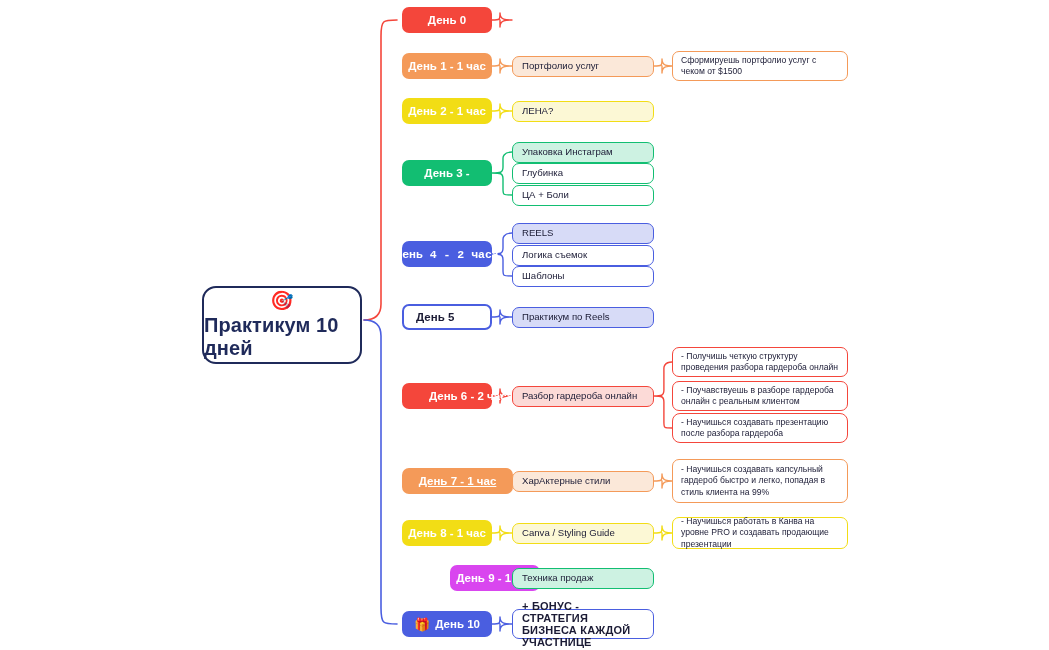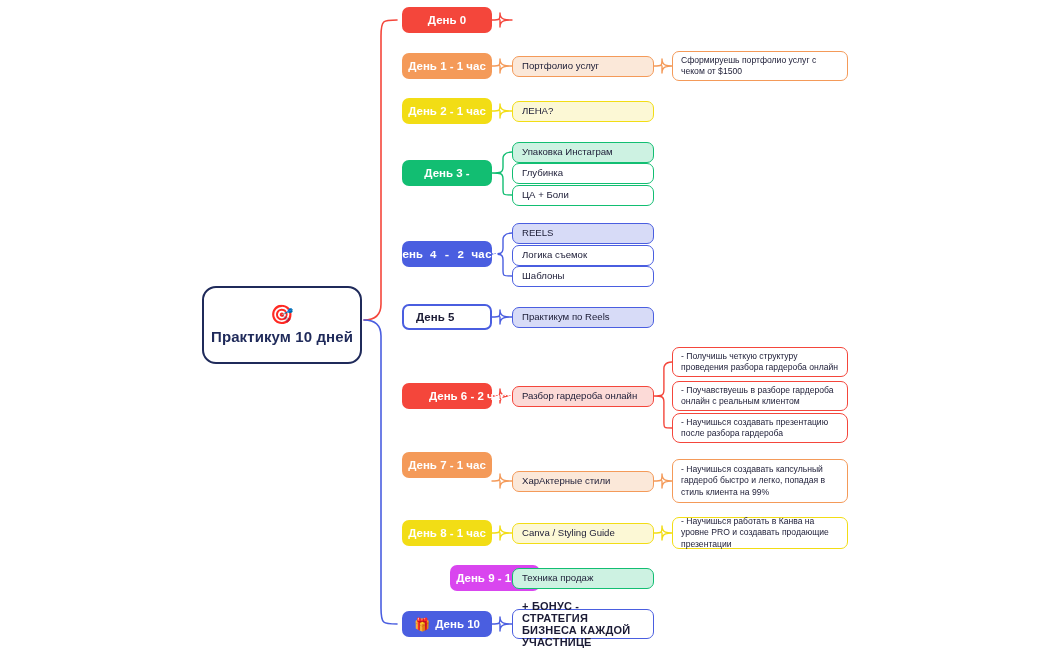--- a/index.html
+++ b/index.html
@@ -10,21 +10,21 @@
   svg.links{position:absolute;left:0;top:0;width:1049px;height:650px;pointer-events:none;}
 
   
   .root{
     position:absolute;left:202px;top:286px;width:160px;height:78px;
     border:2.5px solid #1f2a5a;border-radius:14px;background:#fff;
     box-sizing:border-box;display:flex;flex-direction:column;
     align-items:center;justify-content:center;gap:4px;
   }
   .root-emoji{font-size:19px;line-height:19px;}
-  .root-title{font-size:15px;font-weight:bold;color:#1f2a5a;letter-spacing:.1px;}
+  .root-title{font-size:20px;font-weight:bold;color:#1f2a5a;letter-spacing:.1px;}
 
   
   .day{
     position:absolute;height:26px;width:90px;border-radius:7px;
     box-sizing:border-box;display:flex;align-items:center;
     justify-content:center;gap:5px;
     font-size:11.5px;font-weight:bold;color:#ffffff;white-space:nowrap;
   }
   .day.outline{background:#fff;border:2px solid #6a6ce0;color:#1b1b35;
                justify-content:flex-start;padding-left:12px;}
@@ -134,21 +134,21 @@
     </div>
     <div class="card l3" style="left: 672px; top: 381px; width: 176px; height: 30px; border-color: rgb(244, 70, 59); background: rgb(255, 255, 255);">
       <span>- Поучавствуешь в разборе гардероба онлайн с реальным клиентом</span>
     </div>
     <div class="card l3" style="left: 672px; top: 347px; width: 176px; height: 30px; border-color: rgb(244, 70, 59); background: rgb(255, 255, 255);">
       <span>- Получишь четкую структуру проведения разбора гардероба онлайн</span>
     </div>
     <div class="card l3" style="left: 672px; top: 413px; width: 176px; height: 30px; border-color: rgb(244, 70, 59); background: rgb(255, 255, 255); border-radius: 8px;">
       <span>- Научишься создавать презентацию после разбора гардероба</span>
     </div>
-    <div class="day" style="left: 402px; top: 452px; width: 90px; height: 26px; background: rgb(244, 154, 89);">
+    <div class="day" style="left: 402px; top: 468px; width: 111px; height: 26px; background: rgb(244, 154, 89); text-decoration: underline;">
       <span>День 7 - 1 час</span>
     </div>
     <div class="card" style="left: 512px; top: 470.5px; width: 142px; height: 21px; border-color: rgb(244, 154, 89); background: rgb(251, 232, 217);">
       <span>ХарАктерные стили</span>
     </div>
     <div class="card l3" style="left: 672px; top: 459px; width: 176px; height: 44px; border-color: rgb(244, 154, 89); background: rgb(255, 255, 255);">
       <span>- Научишься создавать капсульный гардероб быстро и легко, попадая в стиль клиента на 99%</span>
     </div>
     <div class="day" style="left: 402px; top: 520px; width: 90px; height: 26px; background: rgb(242, 221, 21);">
       <span>День 8 - 1 час</span>

